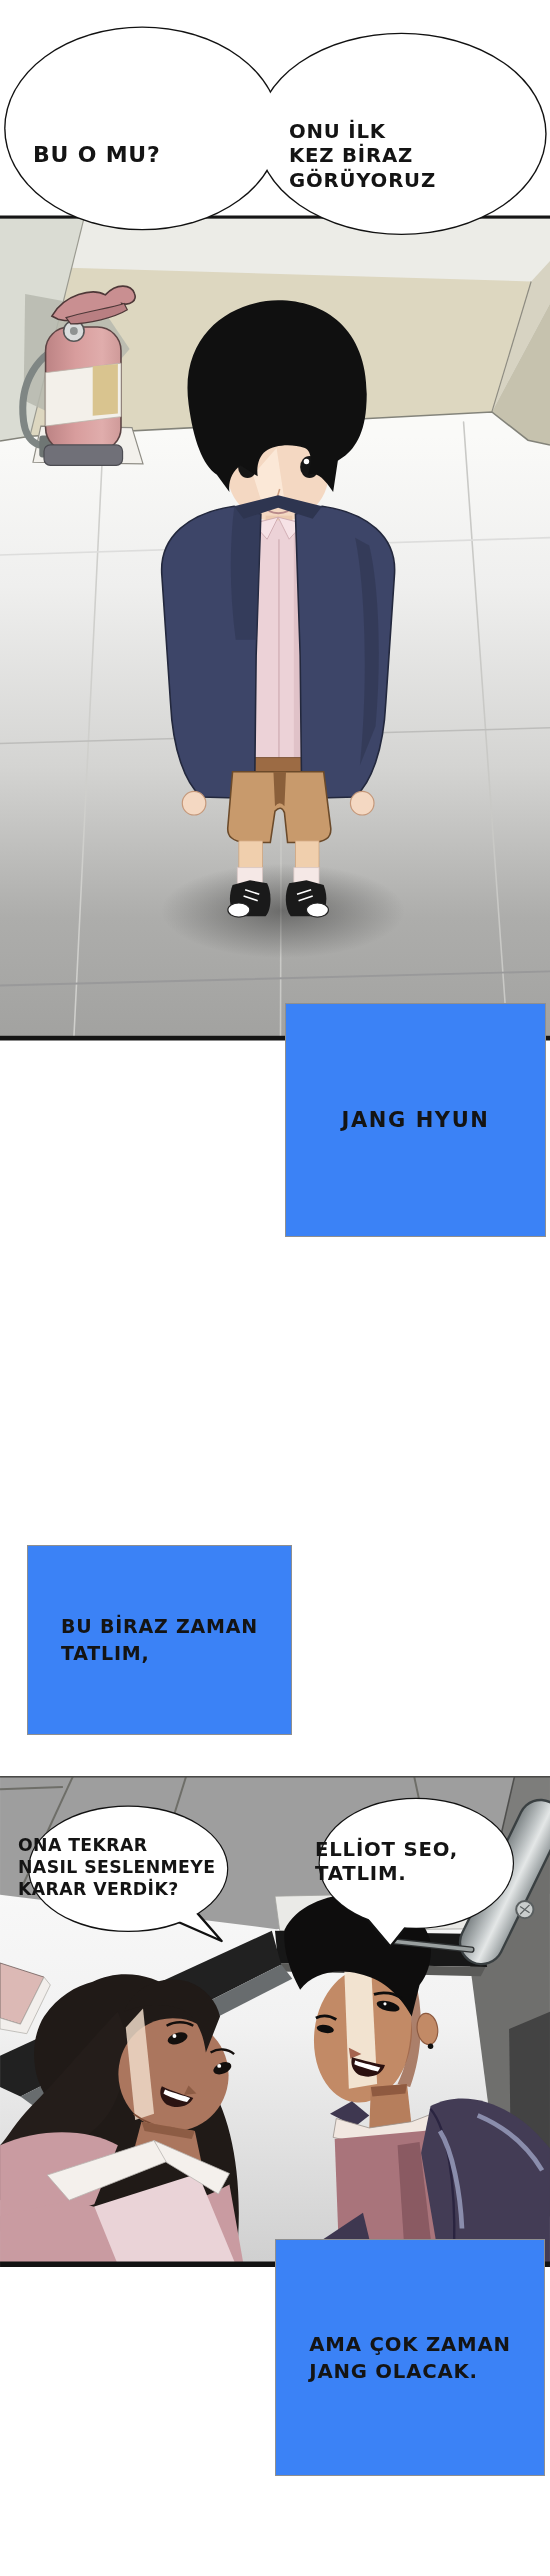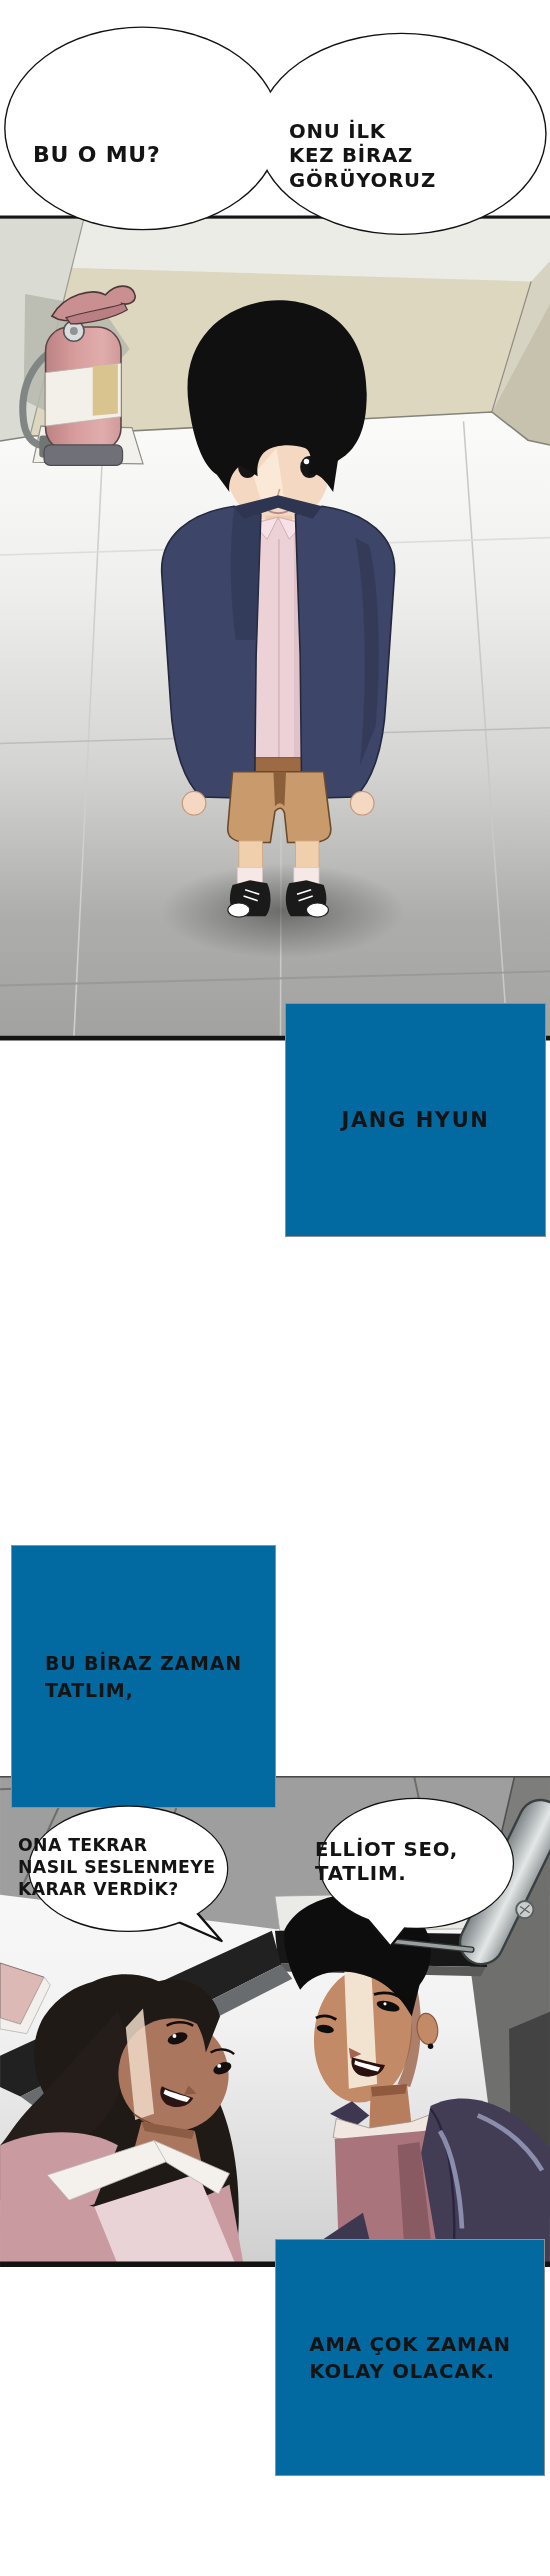--- a/index.html
+++ b/index.html
@@ -2,21 +2,21 @@
 <html style="--ink: #141414; --bubble-fill: #ffffff; --caption-border: #8f8f8f; --wall-light: #ecece7; --wall-beige: #ddd7c0; --wall-side: #c6c2ae; --left-wall: #dadcd3; --floor-light: #fafaf8; --floor-dark: #a2a2a0; --extinguisher-red: #d89d9d; --extinguisher-band: #f3f0ea; --hair-black: #101010; --skin-light: #f4d8c2; --jacket-navy: #3d4568; --shirt-pink: #ecd2d7; --shorts-tan: #c89a6c; --ceiling-gray: #9e9e9e; --hatch-black: #171717; --door-gray: #6f6f6d; --table-pink: #dcb9b5; --cylinder-gray: #c6cbcc; --woman-skin: #ab765e; --woman-hair: #201a17; --woman-top: #c99ba1; --woman-collar: #f4f0ec; --man-skin: #c28a66; --man-shirt: #a9747b; --man-suit: #433c55; --suit-highlight: #9296b6;font-size:12.6px"><head>
 <meta charset="utf-8">
 <style>
   html,body{margin:0;padding:0;background:#ffffff;}
   .page{position:relative;width:550px;height:2576px;background:#ffffff;overflow:hidden;
         font-family:"DejaVu Sans","Liberation Sans",sans-serif;}
   .abs{position:absolute;}
   svg{display:block;}
   .comic-text{position:absolute;font-weight:700;color:var(--ink,#141414);
       text-align:left;letter-spacing:0.8px;z-index:7;}
-  .caption-box{position:absolute;background:#0369a1;border:1.6px solid var(--caption-border,#8f8f8f);
+  .caption-box{position:absolute;background:#3b82f6;border:1.6px solid var(--caption-border,#8f8f8f);
       box-sizing:border-box;display:flex;align-items:center;justify-content:center;
       flex-direction:column;z-index:5;}
   .caption-box .comic-text{position:static;}
   .nowrap{white-space:nowrap;}
 </style>
 </head>
 <body>
 
 <div class="page">
 
@@ -140,21 +140,21 @@
   <div class="comic-text" style="left:289px;top:120px;width:220px;font-size:19.7px;line-height:24.4px;">
     <div class="nowrap">ONU İLK</div>
     <div class="nowrap">KEZ BİRAZ</div>
     <div class="nowrap">GÖRÜYORUZ</div>
   </div>
 
   <div class="caption-box" style="left:285px;top:1003px;width:261px;height:234px;">
     <div class="comic-text nowrap" style="font-size:21px;letter-spacing:1.6px;">JANG HYUN</div>
   </div>
 
-  <div class="caption-box" style="left:11px;top:1545px;width:265px;height:263px;z-index:5;">
+  <div class="caption-box" style="left:27px;top:1545px;width:265px;height:190px;z-index:5;">
     <div class="comic-text" style="font-size:19px;line-height:27px;">
       <div class="nowrap">BU BİRAZ ZAMAN</div>
       <div class="nowrap">TATLIM,</div>
     </div>
   </div>
 
   <svg class="abs" style="left:0;top:1776px;z-index:1;" width="550" height="491" viewBox="0 0 700 625">
     <defs>
       <linearGradient id="intG" x1="0" y1="0" x2="0" y2="625" gradientUnits="userSpaceOnUse">
         <stop offset="0" stop-color="#fdfdfd"></stop>
@@ -291,18 +291,18 @@
   </div>
   <div class="comic-text" style="left:18px;top:1834px;width:220px;font-size:17.3px;line-height:22px;letter-spacing:0.4px;">
     <div class="nowrap">ONA TEKRAR</div>
     <div class="nowrap">NASIL SESLENMEYE</div>
     <div class="nowrap">KARAR VERDİK?</div>
   </div>
 
   <div class="caption-box" style="left:275px;top:2239px;width:270px;height:237px;z-index:7;">
     <div class="comic-text" style="font-size:19.7px;line-height:27px;">
       <div class="nowrap">AMA ÇOK ZAMAN</div>
-      <div class="nowrap">KOLAY OLACAK.</div>
+      <div class="nowrap">JANG OLACAK.</div>
     </div>
   </div>
 
 </div>
 
 
 </body></html>

